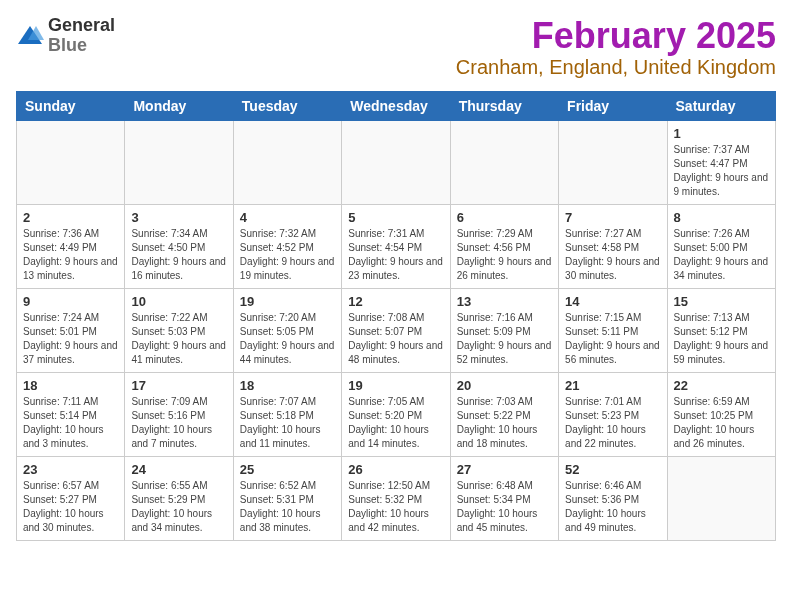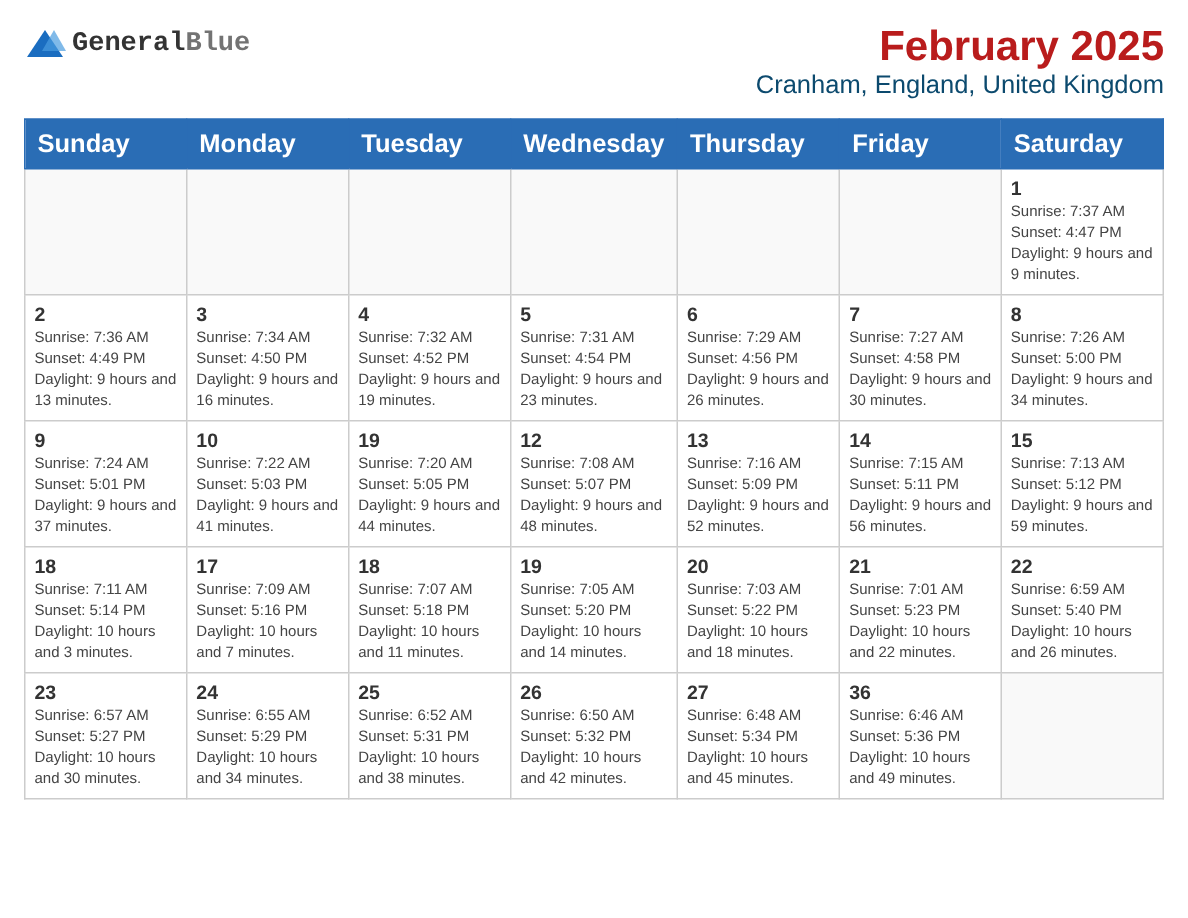--- a/index.html
+++ b/index.html
@@ -15,60 +15,60 @@
       align-items: flex-start;
       justify-content: space-between;
       margin-bottom: 12px;
     }
     .logo {
       display: flex;
       align-items: center;
     }
     .logo-text {
       display: flex;
+      flex-direction: column;
       line-height: 1.1;
-      font-family: Liberation Mono, monospace;
     }
     .logo-general {
       font-size: 18px;
       font-weight: bold;
       color: #333;
     }
     .logo-blue {
       font-size: 18px;
       font-weight: bold;
       color: #737373;
     }
     .logo-icon {
       width: 28px;
       height: 28px;
       margin-right: 4px;
     }
     .title-block {
       text-align: right;
     }
     .month-title {
-      font-size: 28px;
-      font-weight: bold;
-      color: #b91c1c;
+      font-size: 36px;
+      font-weight: bold;
+      color: #a21caf;
       line-height: 1.1;
     }
     .location {
-      font-size: 17px;
-      color: #0c4a6e;
+      font-size: 20px;
+      color: #a16207;
     }
     .calendar {
       width: 100%;
       border-collapse: collapse;
       border: 1px solid #ccc;
     }
     .calendar th {
       background: #2a6db5;
       color: #fff;
-      font-size: 17px;
+      font-size: 14px;
       font-weight: bold;
       padding: 6px 8px;
       text-align: left;
       border: 1px solid #2a6db5;
     }
     .calendar td {
       border: 1px solid #ccc;
       vertical-align: top;
       padding: 5px 6px;
       width: calc(100% / 7);
@@ -281,21 +281,21 @@
         <td>
           <span class="day-num">21</span>
           <div class="day-info">Sunrise: 7:01 AM
 Sunset: 5:23 PM
 Daylight: 10 hours
 and 22 minutes.</div>
         </td>
         <td>
           <span class="day-num">22</span>
           <div class="day-info">Sunrise: 6:59 AM
-Sunset: 5:40 PM
+Sunset: 10:25 PM
 Daylight: 10 hours
 and 26 minutes.</div>
         </td>
       </tr>
       <tr>
         <td>
           <span class="day-num">23</span>
           <div class="day-info">Sunrise: 6:57 AM
 Sunset: 5:27 PM
 Daylight: 10 hours
@@ -310,34 +310,34 @@
         </td>
         <td>
           <span class="day-num">25</span>
           <div class="day-info">Sunrise: 6:52 AM
 Sunset: 5:31 PM
 Daylight: 10 hours
 and 38 minutes.</div>
         </td>
         <td>
           <span class="day-num">26</span>
-          <div class="day-info">Sunrise: 6:50 AM
+          <div class="day-info">Sunrise: 12:50 AM
 Sunset: 5:32 PM
 Daylight: 10 hours
 and 42 minutes.</div>
         </td>
         <td>
           <span class="day-num">27</span>
           <div class="day-info">Sunrise: 6:48 AM
 Sunset: 5:34 PM
 Daylight: 10 hours
 and 45 minutes.</div>
         </td>
         <td>
-          <span class="day-num">36</span>
+          <span class="day-num">52</span>
           <div class="day-info">Sunrise: 6:46 AM
 Sunset: 5:36 PM
 Daylight: 10 hours
 and 49 minutes.</div>
         </td>
         <td class="empty"></td>
       </tr>
     </tbody>
 </table>
 

